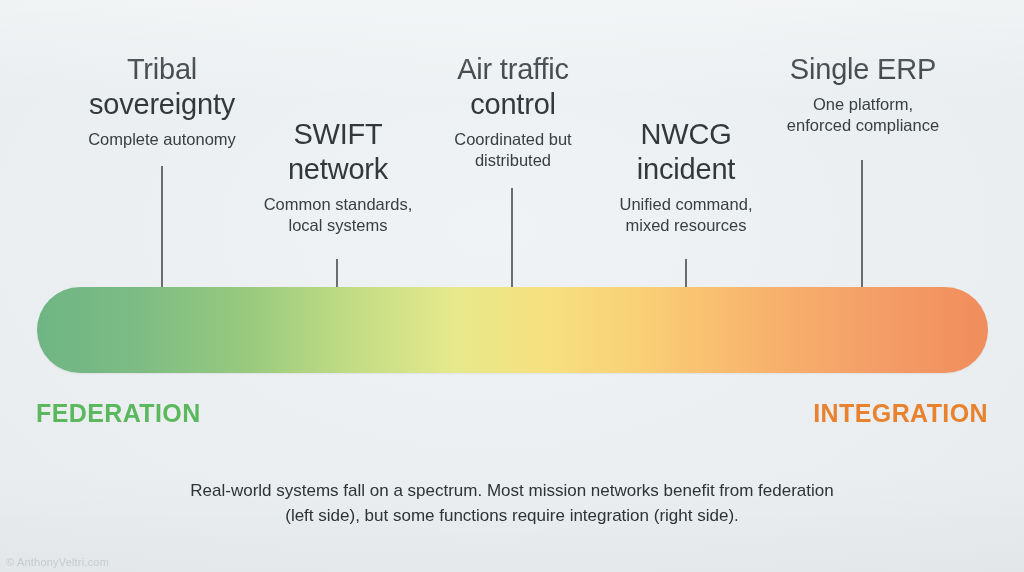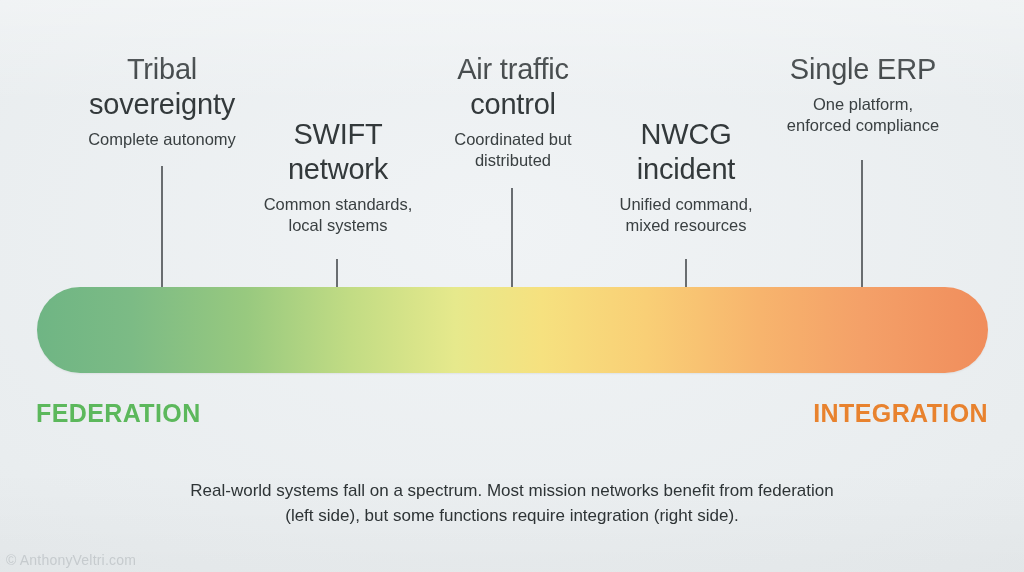--- a/index.html
+++ b/index.html
@@ -110,21 +110,21 @@
     line-height: 1.48;
     color: #2e3436;
     white-space: pre-line;
   }
 
   
   #watermark {
     position: absolute;
     left: 6px;
     bottom: 4px;
-    font-size: 14px;
+    font-size: 11px;
     color: #c6cbce;
     letter-spacing: 0.2px;
     z-index: 5;
   }
 </style>
 </head>
 <body>
 
 <div id="stage">
 

